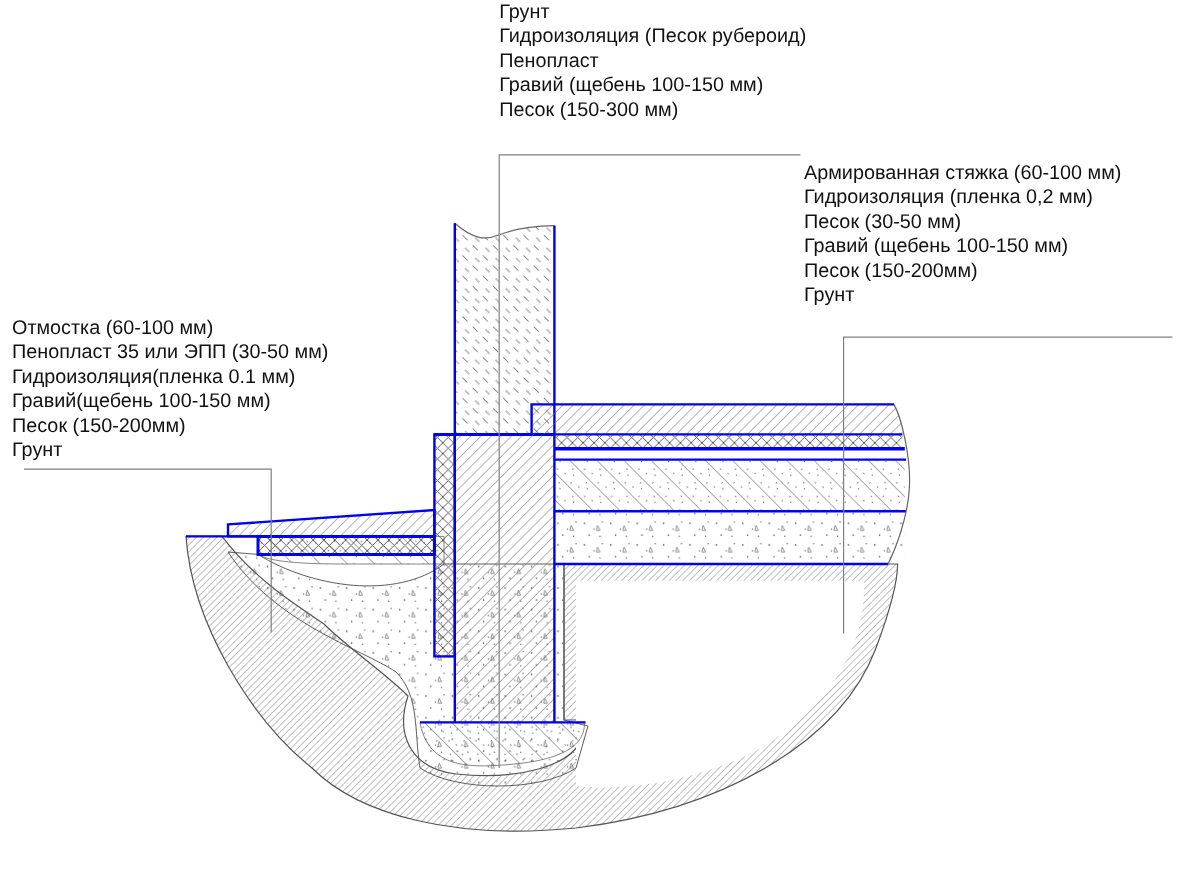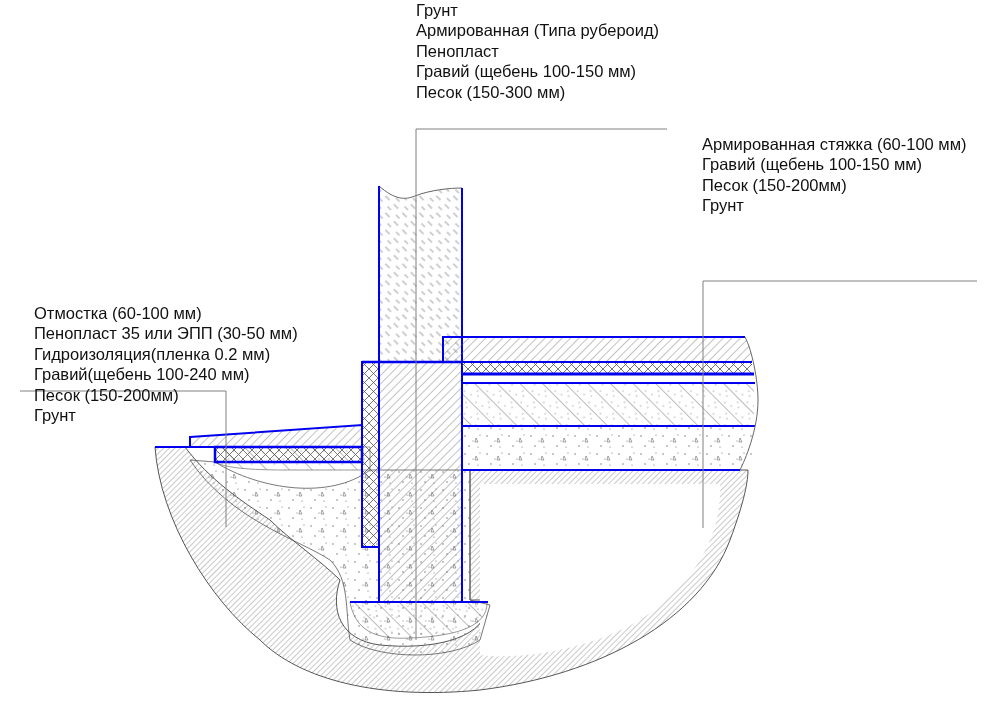--- a/index.html
+++ b/index.html
@@ -1,22 +1,22 @@
 <!DOCTYPE html>
 <html><head>
 <meta charset="utf-8">
 <style>
   html, body { margin: 0; padding: 0; background: #ffffff; }
   body { width: 1000px; height: 725px; position: relative; overflow: hidden;
          font-family: "Liberation Sans", sans-serif; }
   .label-block { position: absolute; font-size: 16.5px; line-height: 20.4px; color: #111; white-space: nowrap; }
   .label-block div { margin: 0; }
   #top-labels { left: 416px; top: 0px; }
-  #right-labels { left: 702px; top: 134px; }
-  #left-labels { left: 34px; top: 263px; margin-top: 40px; }
+  #right-labels { left: 670px; top: 134px; }
+  #left-labels { left: 10px; top: 263px; }
   svg { position: absolute; left: 0; top: 0; }
 </style>
 </head>
 <body>
 
 <svg width="1000" height="725" viewBox="0 0 1000 725">
   <defs>
     <pattern id="diag" width="6" height="6" patternUnits="userSpaceOnUse" patternTransform="rotate(45)">
       <line x1="0" y1="0" x2="0" y2="6" stroke="#666" stroke-width="0.8"></line>
     </pattern>
@@ -96,33 +96,35 @@
 
   <g stroke="#808080" stroke-width="1" fill="none">
     <path d="M667 129 L416 129 L416 640"></path>
     <path d="M977 281 L703 281 L703 528"></path>
     <path d="M20 391 L226 391 L226 527"></path>
   </g>
 </svg>
 
 <div class="label-block" id="top-labels">
   <div>Грунт</div>
-  <div>Армированная (Типа рубероид)</div>
+  <div>Гидроизоляция (Песок рубероид)</div>
   <div>Пенопласт</div>
   <div>Гравий (щебень 100-150 мм)</div>
   <div>Песок (150-300 мм)</div>
 </div>
 
 <div class="label-block" id="right-labels">
   <div>Армированная стяжка (60-100 мм)</div>
+  <div>Гидроизоляция (пленка 0,2 мм)</div>
+  <div>Песок (30-50 мм)</div>
   <div>Гравий (щебень 100-150 мм)</div>
   <div>Песок (150-200мм)</div>
   <div>Грунт</div>
 </div>
 
 <div class="label-block" id="left-labels">
   <div>Отмостка (60-100 мм)</div>
   <div>Пенопласт 35 или ЭПП (30-50 мм)</div>
-  <div>Гидроизоляция(пленка 0.2 мм)</div>
-  <div>Гравий(щебень 100-240 мм)</div>
+  <div>Гидроизоляция(пленка 0.1 мм)</div>
+  <div>Гравий(щебень 100-150 мм)</div>
   <div>Песок (150-200мм)</div>
   <div>Грунт</div>
 </div>
 
 </body></html>

